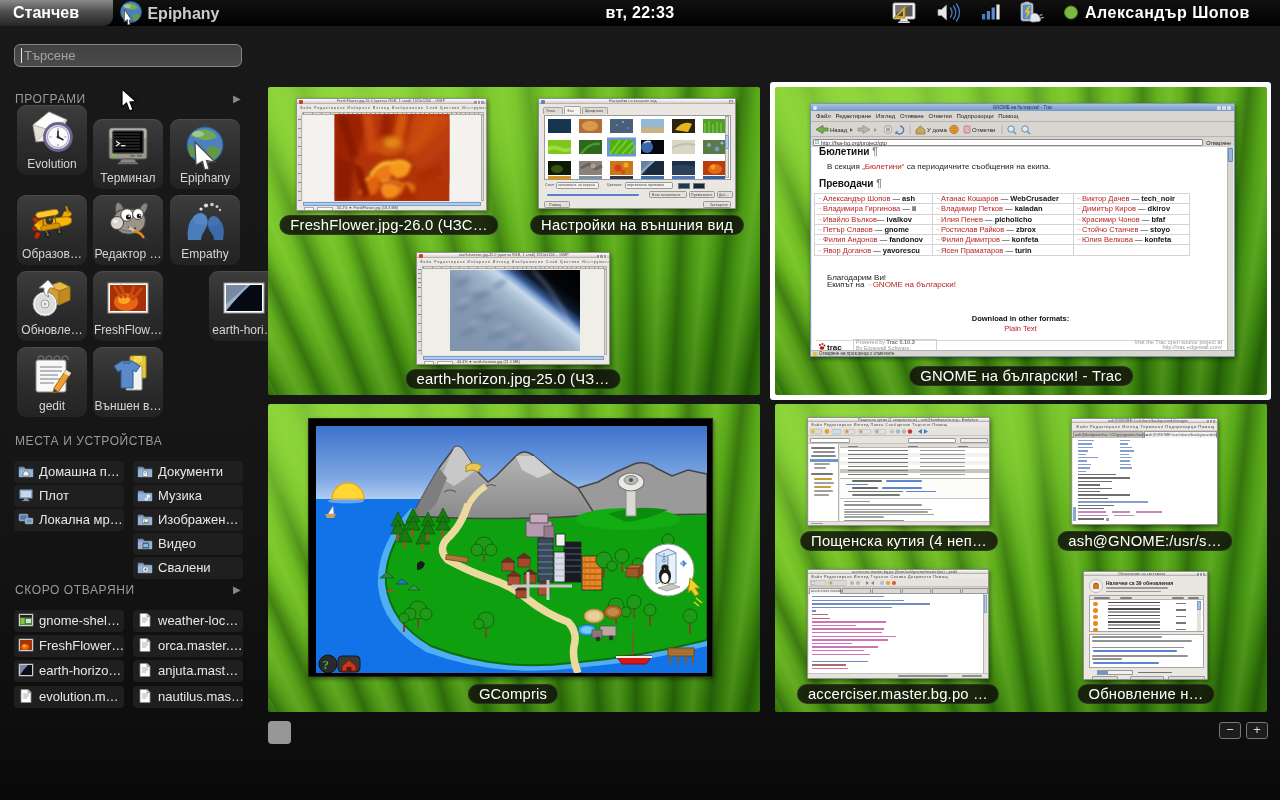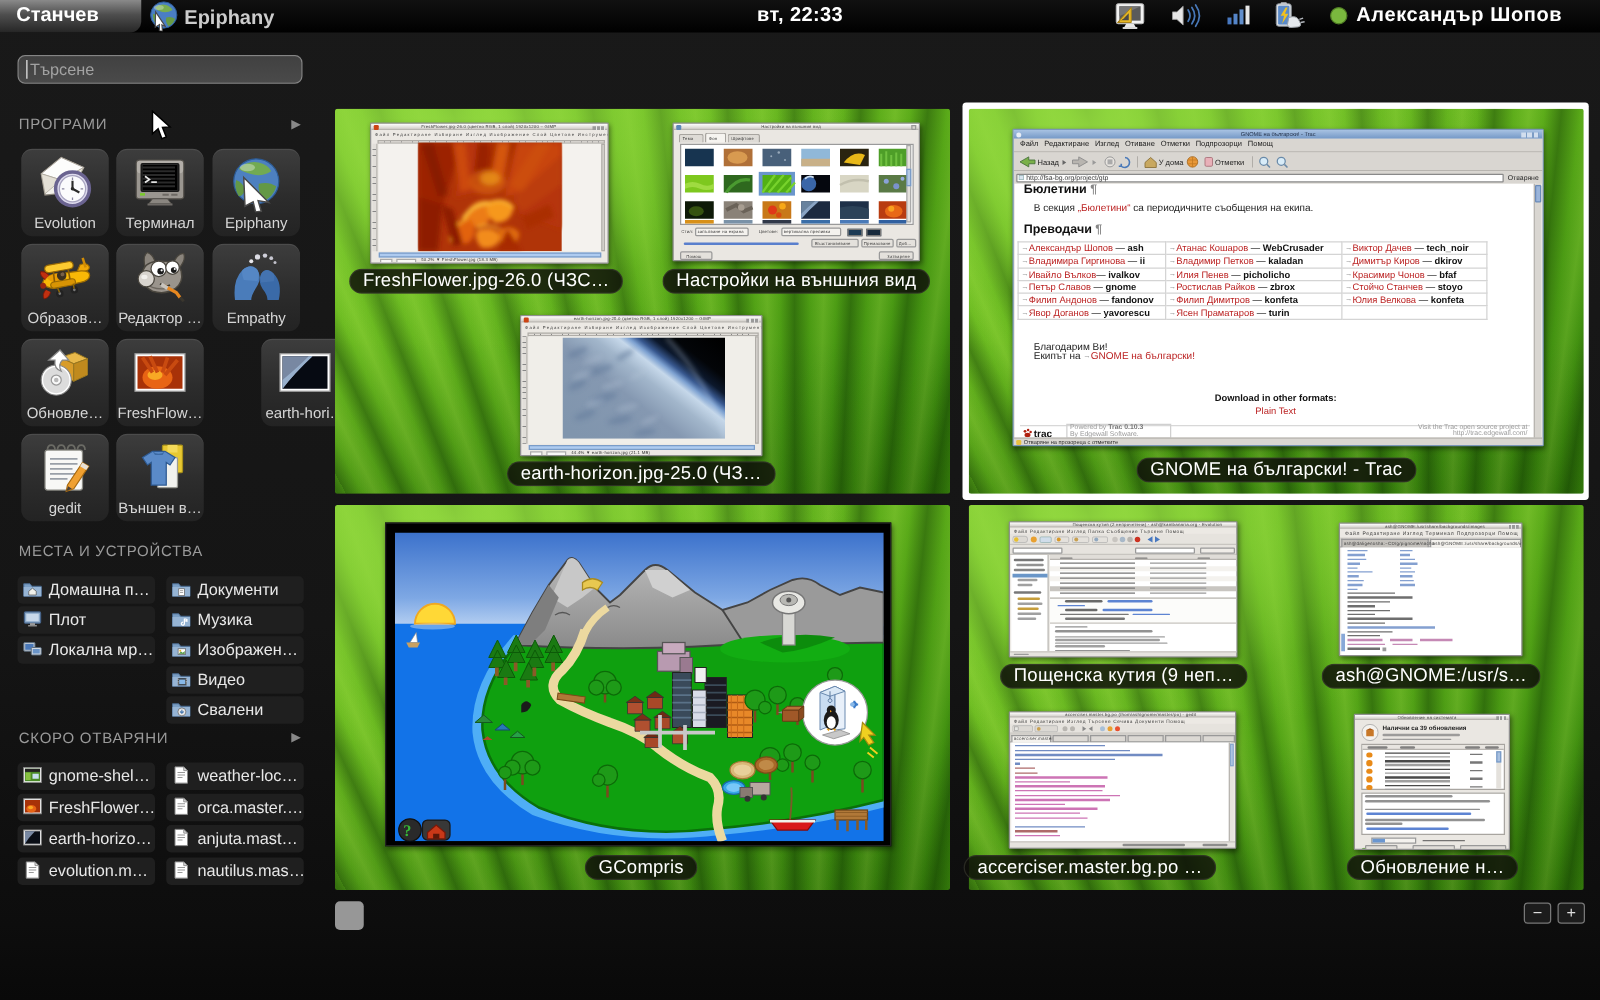--- a/index.html
+++ b/index.html
@@ -113,21 +113,21 @@
 </div>
 
 <div id="search"><span style="position:absolute;left:6px;top:3px;width:1px;height:15px;background:#e8e8e8;"></span>Търсене</div>
 <div class="sechead" style="left:15px; top:92px;">ПРОГРАМИ</div>
 <div class="secarrow" style="left:233px; top:93px;">▶</div>
 <div class="sechead" style="left:15px; top:434px;">МЕСТА И УСТРОЙСТВА</div>
 <div class="sechead" style="left:15px; top:583px;">СКОРО ОТВАРЯНИ</div>
 <div class="secarrow" style="left:233px; top:584px;">▶</div>
 <div id="apptiles">
 
-<div class="tile" style="left:17px;top:119px;">
+<div class="tile" style="left:17px;top:105px;">
       <svg class="ticon" viewBox="0 0 48 48">
 <path d="M5 17 L21 4 L39 12 L28 32 L8 34 Z" fill="#f2f0ea" stroke="#8a847a" stroke-width="1"></path>
 <path d="M5 17 L21 4 L39 12 L21 22 Z" fill="#fdfdfc" stroke="#aaa49a" stroke-width="0.8"></path>
 <path d="M5 17 L21 22 L8 33 Z" fill="#e4e0d6" stroke="#aaa49a" stroke-width="0.6"></path>
 <path d="M39 12 L28 32 L21 22 Z" fill="#eceade" stroke="#aaa49a" stroke-width="0.6"></path>
 <circle cx="30" cy="29" r="13.5" fill="#dedbee" stroke="#6a6390" stroke-width="2.8"></circle>
 <circle cx="30" cy="29" r="10.5" fill="#fbfbfd" stroke="#a8a4c0" stroke-width="1"></circle>
 <g stroke="#8a87a0" stroke-width="1">
           <path d="M30 20 v2 M30 36 v2 M21.5 29 h2 M36.5 29 h2"></path>
         </g>
@@ -1189,23 +1189,23 @@
     <div style="position:absolute;left:46px;top:104px;width:34px;height:4.5px;background:#e0ddd8;border:0.5px solid #999;border-radius:1px;"></div>
     <div style="position:absolute;left:84px;top:104px;width:37px;height:4.5px;background:#e0ddd8;border:0.5px solid #999;border-radius:1px;"></div>
   </div>
 </div>
 
 <div class="wlabel" style="left:389px; top:215px;">FreshFlower.jpg-26.0 (ЧЗС…</div>
 <div class="wlabel" style="left:637px; top:215px;">Настройки на външния вид</div>
 <div class="wlabel" style="left:513px; top:369px;">earth-horizon.jpg-25.0 (ЧЗ…</div>
 <div class="wlabel" style="left:1021px; top:366px;">GNOME на български! - Trac</div>
 <div class="wlabel" style="left:513px; top:684px;">GCompris</div>
-<div class="wlabel" style="left:899px; top:531px;">Пощенска кутия (9 неп…</div>
+<div class="wlabel" style="left:899px; top:531px;">Пощенска кутия (4 неп…</div>
 <div class="wlabel" style="left:1145px; top:531px;">ash@GNOME:/usr/s…</div>
-<div class="wlabel" style="left:872px; top:684px;">accerciser.master.bg.po …</div>
+<div class="wlabel" style="left:898px; top:684px;">accerciser.master.bg.po …</div>
 <div class="wlabel" style="left:1146px; top:684px;">Обновление н…</div>
 
 <div id="wsind"></div>
 <div class="wsbtn" style="left:1219px;">−</div>
 <div class="wsbtn" style="left:1246px;">+</div>
 
 <svg id="cursor" style="position:absolute; left:120px; top:88px; z-index:99;" width="20" height="26" viewBox="0 0 20 26">
     <path d="M2 1 L2 19 L6.5 15 L9.5 23 L13 21.5 L10 14 L16 13.5 Z" fill="#fff" stroke="#000" stroke-width="1.2"></path>
   </svg>
 

